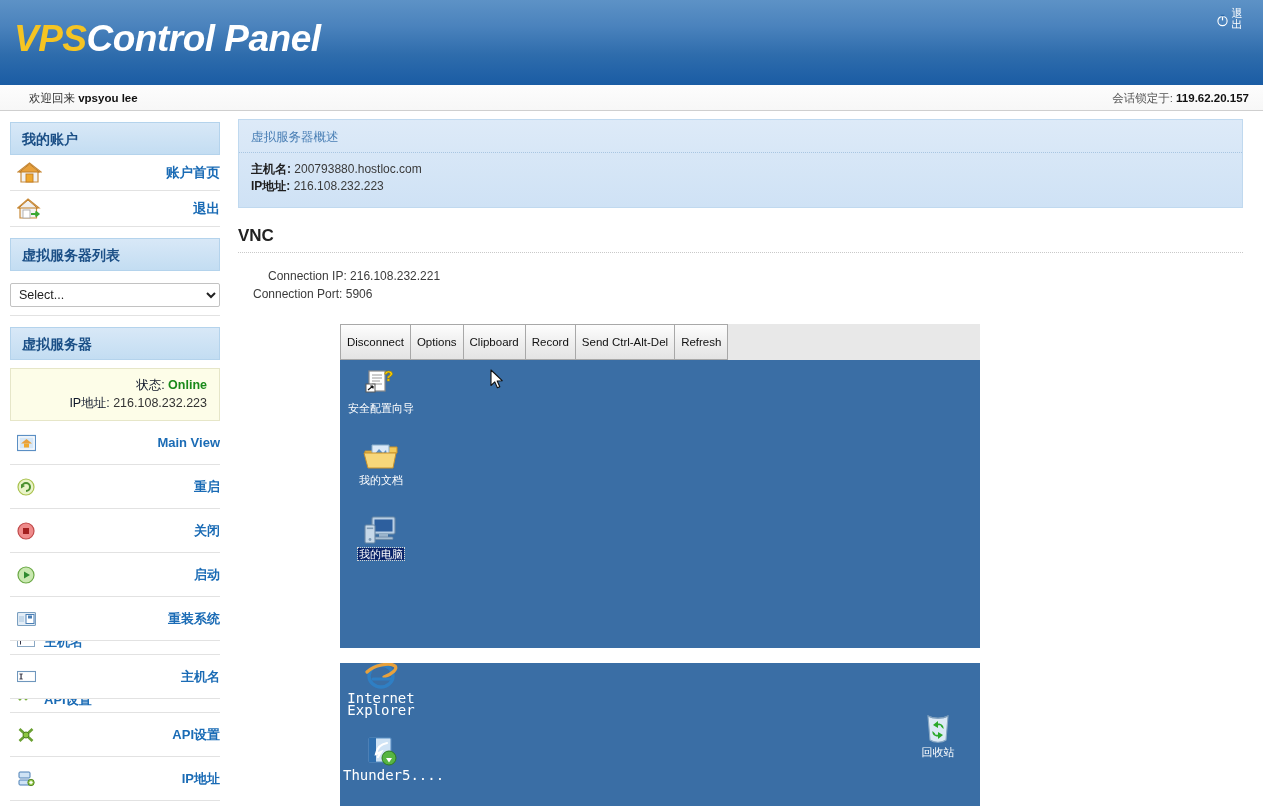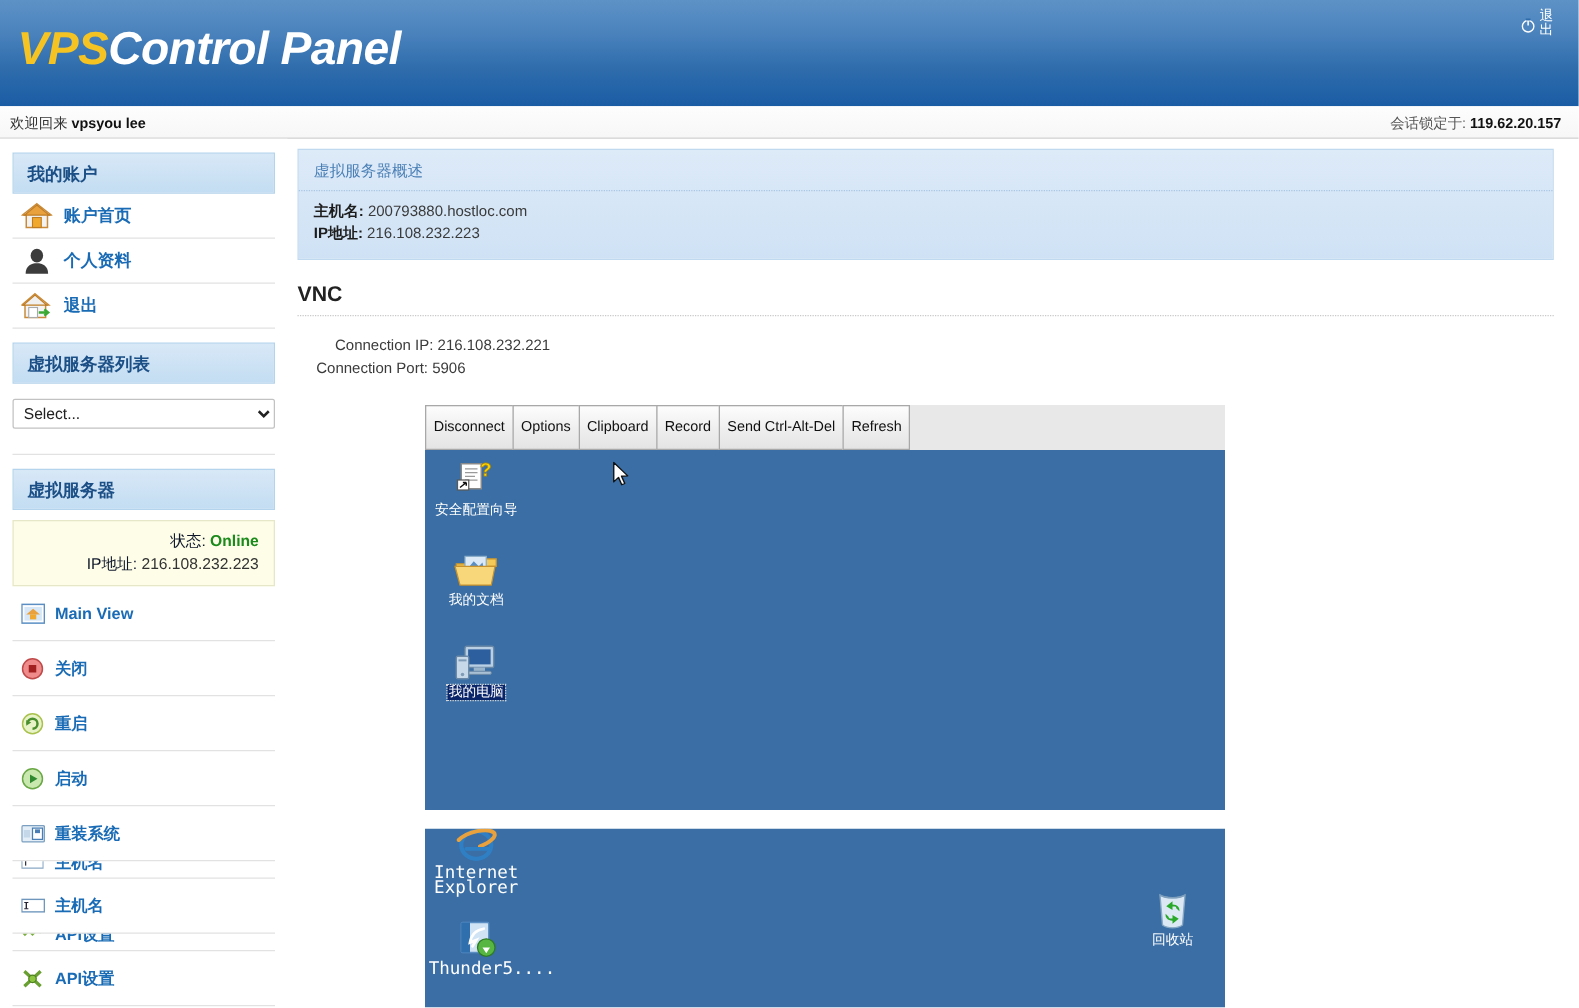--- a/index.html
+++ b/index.html
@@ -58,21 +58,21 @@
   
   .welcome-bar {
     position: relative;
     width: 1263px; height: 26px;
     background: linear-gradient(to bottom, #fdfdfd 0%, #f7f7f7 100%);
     border-bottom: 1px solid #cfcfcf;
     font-size: 11.5px;
     color: #333;
   }
   .welcome-left {
-    position: absolute; left: 8px; top: 6px;
+    position: absolute; left: 29px; top: 6px;
     white-space: nowrap;
   }
   .welcome-left .uname { font-weight: bold; color: #111; }
   .welcome-right {
     position: absolute; right: 14px; top: 6px;
     white-space: nowrap;
     color: #555;
   }
   .welcome-right .ip { font-weight: bold; color: #111; }
 
@@ -105,20 +105,21 @@
   }
   .nav-list { margin: 0 10px; padding: 0; list-style: none; }
   .nav-item {
     display: flex;
     align-items: center;
     height: 36px;
     border-bottom: 1px solid #e2e2e2;
     cursor: pointer;
     padding-left: 6px;
     overflow: hidden;
+    justify-content: space-between;
   }
   .nav-item .ico {
     width: 26px; height: 26px;
     margin-right: 9px;
     flex: 0 0 26px;
     display: flex; align-items: center; justify-content: center;
   }
   .nav-item .lbl {
     color: #1a6bb5;
     font-size: 13.5px;
@@ -146,21 +147,21 @@
     height: 27px;
   }
   .ghost-row .inner .ico {
     width: 20px; height: 20px; margin-right: 8px;
     display: flex; align-items: center; justify-content: center;
   }
   .ghost-row .inner .lbl {
     color: #1a6bb5; font-size: 13px; font-weight: bold; white-space: nowrap;
   }
 
-  .select-wrap { margin: 12px 10px 20px 10px; }
+  .select-wrap { margin: 12px 10px 8px 10px; }
   .vps-select {
     width: 100%;
     height: 24px;
     font-size: 12.5px;
     font-family: "Liberation Sans", sans-serif;
     border: 1px solid #c2c2c2;
     background: #fff;
     padding-left: 4px;
     color: #222;
     border-radius: 2px;
@@ -341,29 +342,20 @@
             <polygon points="12.5,2 24,11 21,11 21,21 4,21 4,11 1,11" fill="#f2f2f2" stroke="#c98b3a" stroke-width="1.2"></polygon>
             <polygon points="12.5,3 22.3,11 2.7,11" fill="#e8a13c" stroke="#c07c22" stroke-width="1"></polygon>
             <rect x="9" y="13" width="7" height="8" fill="#f0a82e" stroke="#c07c22" stroke-width="0.9"></rect>
           </svg>
         </span>
         <span class="lbl">账户首页</span>
       </li>
       <li class="nav-item">
         <span class="ico">
           <svg width="25" height="24" viewBox="0 0 25 24">
-            <ellipse cx="12.5" cy="7.5" rx="5" ry="5.5" fill="#3c3c3c"></ellipse>
-            <path d="M3.5 22 C3.5 15.5 8 13.5 12.5 13.5 C17 13.5 21.5 15.5 21.5 22 Z" fill="#3c3c3c"></path>
-          </svg>
-        </span>
-        <span class="lbl">个人资料</span>
-      </li>
-      <li class="nav-item">
-        <span class="ico">
-          <svg width="25" height="24" viewBox="0 0 25 24">
             <polygon points="11,2 22,11 19.5,11 19.5,21 3,21 3,11 0.5,11" fill="#f4f4f4" stroke="#c98b3a" stroke-width="1.2"></polygon>
             <polygon points="11,3 20.3,11 1.7,11" fill="#f0f0f0" stroke="#c07c22" stroke-width="1"></polygon>
             <rect x="6" y="13" width="7" height="8" fill="#ffffff" stroke="#aaaaaa" stroke-width="0.9"></rect>
             <path d="M14 17 L21 17 M18.5 14.5 L21.5 17 L18.5 19.5" stroke="#3aa832" stroke-width="2" fill="none"></path>
           </svg>
         </span>
         <span class="lbl">退出</span>
       </li>
     </ul>
 
@@ -397,35 +389,35 @@
             <rect x="2.5" y="3.5" width="14" height="11" fill="#d6e7f7"></rect>
             <polygon points="9.5,5 15,9.5 4,9.5" fill="#e8a13c"></polygon>
             <rect x="7" y="9.5" width="5" height="4" fill="#f0a82e"></rect>
           </svg>
         </span>
         <span class="lbl">Main View</span>
       </li>
       <li class="nav-item small">
         <span class="ico">
           <svg width="18" height="18" viewBox="0 0 18 18">
-            <circle cx="9" cy="9" r="8" fill="#ef8b8b" stroke="#c04a4a" stroke-width="1.2"></circle>
-            <rect x="6" y="6" width="6" height="6" fill="#a32020"></rect>
-          </svg>
-        </span>
-        <span class="lbl">关闭</span>
-      </li>
-      <li class="nav-item small">
-        <span class="ico">
-          <svg width="18" height="18" viewBox="0 0 18 18">
             <circle cx="9" cy="9" r="8" fill="#e9f3c8" stroke="#a9c24e" stroke-width="1.2"></circle>
             <path d="M5 9 A4 4 0 1 1 9 13" fill="none" stroke="#4a8f2e" stroke-width="2"></path>
             <polygon points="4,6 8,8 4,10.5" fill="#4a8f2e"></polygon>
           </svg>
         </span>
         <span class="lbl">重启</span>
+      </li>
+      <li class="nav-item small">
+        <span class="ico">
+          <svg width="18" height="18" viewBox="0 0 18 18">
+            <circle cx="9" cy="9" r="8" fill="#ef8b8b" stroke="#c04a4a" stroke-width="1.2"></circle>
+            <rect x="6" y="6" width="6" height="6" fill="#a32020"></rect>
+          </svg>
+        </span>
+        <span class="lbl">关闭</span>
       </li>
       <li class="nav-item small">
         <span class="ico">
           <svg width="18" height="18" viewBox="0 0 18 18">
             <circle cx="9" cy="9" r="8" fill="#c9e8b0" stroke="#6aa845" stroke-width="1.2"></circle>
             <polygon points="7,5.5 13,9 7,12.5" fill="#2f8a2f"></polygon>
           </svg>
         </span>
         <span class="lbl">启动</span>
       </li>

